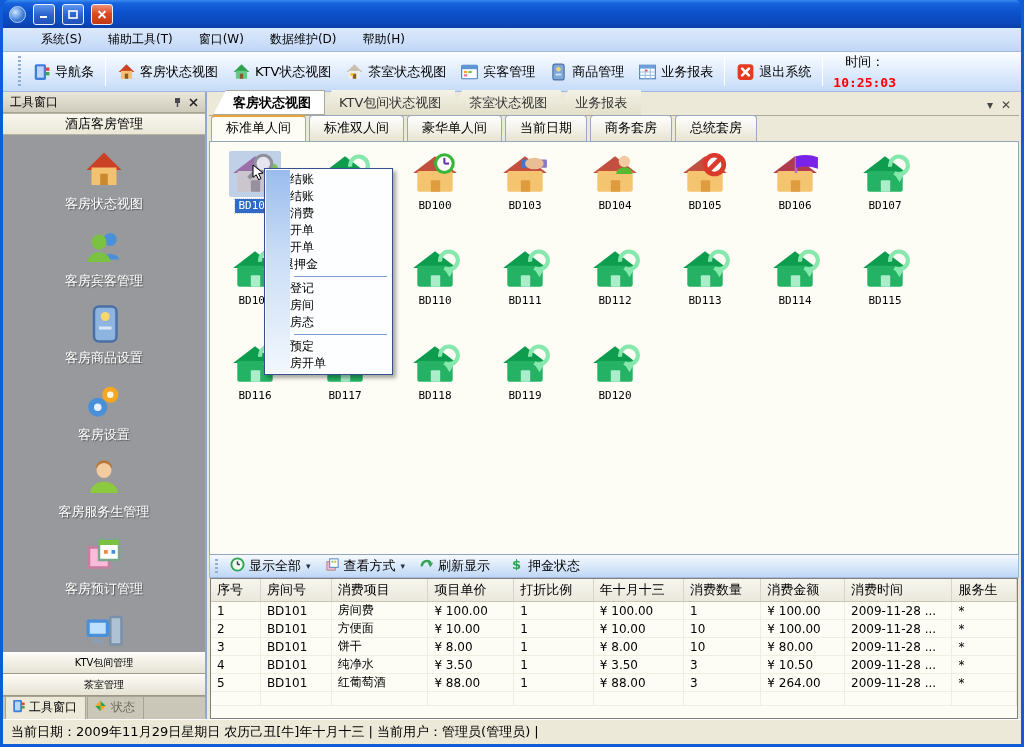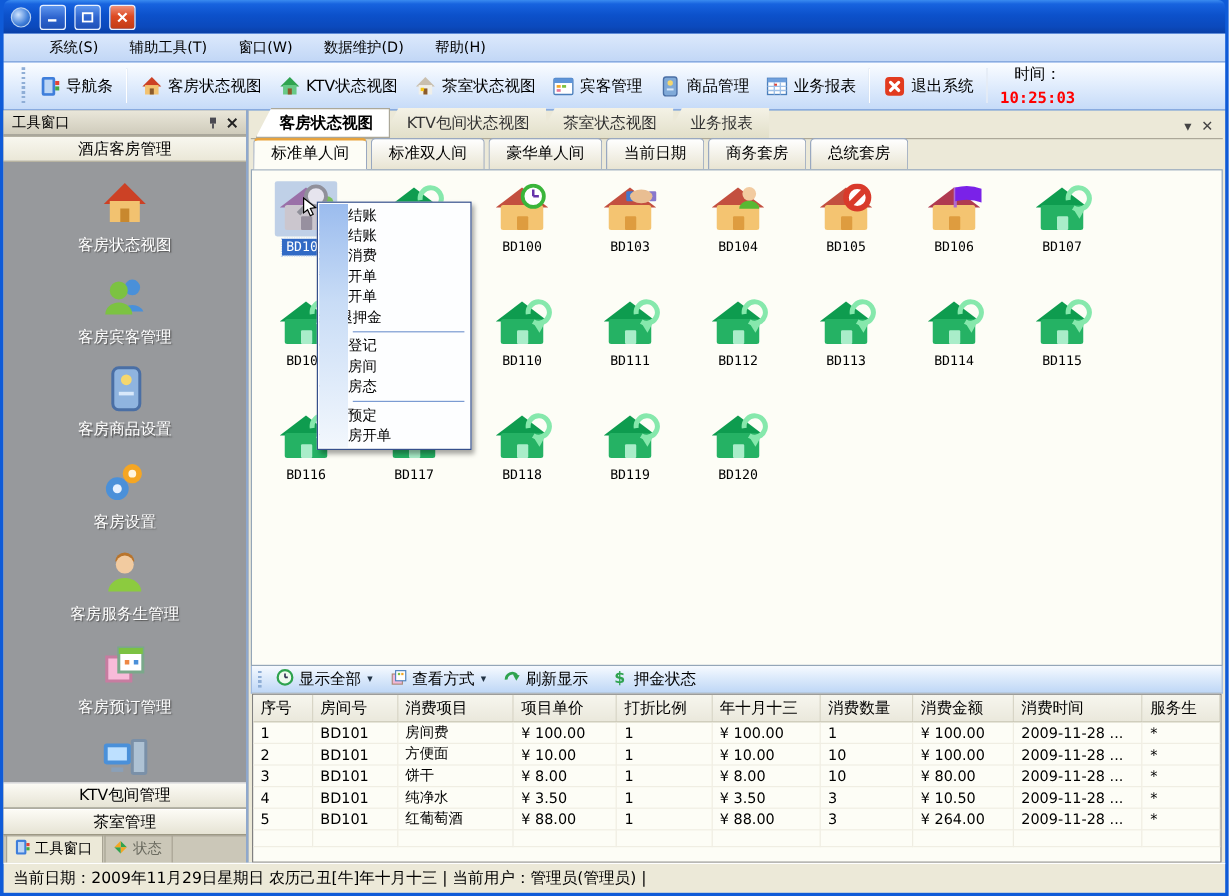--- a/index.html
+++ b/index.html
@@ -50,21 +50,21 @@
   .sidebar-titlebar .t { flex:1; font-size:12px; }
   .sb-tool { width:16px; height:15px; display:flex; align-items:center; justify-content:center; }
   .group-header { height:22px; background:linear-gradient(180deg,#F8F7EF,#EAE7D7);
     border:1px solid #B8B4A2; border-left:none; border-right:none;
     display:flex; align-items:center; justify-content:center; font-size:13px; }
   .sidebar-items { flex:1; overflow:hidden; padding-top:10px; display:flex; flex-direction:column; align-items:center; }
   .side-item { width:100%; display:flex; flex-direction:column; align-items:center; gap:2px; padding:5px 0 9px 0; }
   .side-item .lbl { color:#fff; font-size:13px; text-shadow:1px 1px 1px #555; }
   .group-btn { height:22px; background:linear-gradient(180deg,#FCFBF5,#E6E3D4);
     border-top:1px solid #FFF; border-bottom:1px solid #9C9884;
-    display:flex; align-items:center; justify-content:center; font-size:13px; }
+    display:flex; align-items:center; justify-content:center; font-size:10px; }
   .sidebar-tabs { height:23px; background:#CBC7B8; display:flex; align-items:flex-end; padding-left:2px; gap:1px;
     border-top:1px solid #A8A494; }
   .sb-tab { display:flex; align-items:center; gap:3px; padding:2px 8px 3px 5px; font-size:12px;
     border:1px solid #A8A494; border-bottom:none; background:#CBC7B8; color:#6B6B60; }
   .sb-tab.active { background:#ECE9D8; color:#000; }
 
   
   .main { flex:1; display:flex; flex-direction:column; min-width:0; padding:0 2px; }
 
   .doc-tabs { height:24px; display:flex; align-items:flex-end; border-bottom:1px solid #ACA899; padding-left:4px; }

